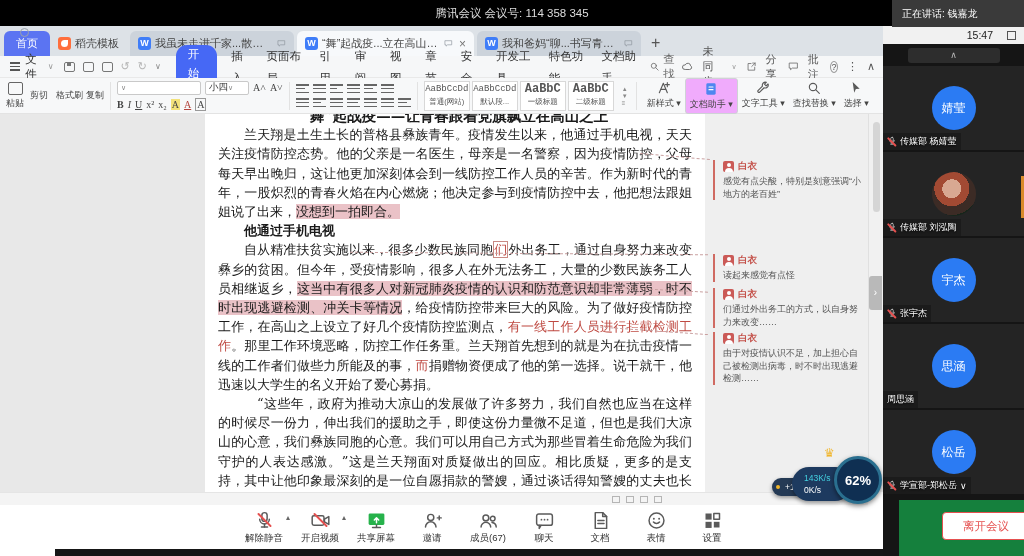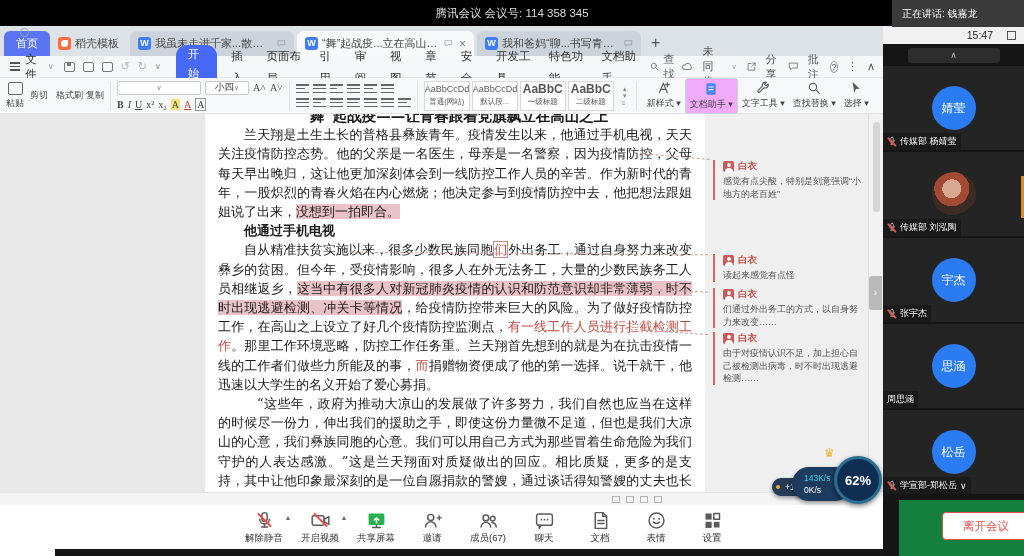--- a/index.html
+++ b/index.html
@@ -38,29 +38,29 @@
 .mini-ic{display:flex;color:#666}
 
 .ribbon{position:absolute;top:52px;left:0;width:100%;height:36px;background:#f7f8f9;border-bottom:1px solid #e3e3e3;display:flex;align-items:center;padding:2px 6px;gap:6px;font-size:9px;color:#444}
 .rsep{width:1px;height:28px;background:#e2e2e2;flex:0 0 auto}
 .paste{display:flex;flex-direction:column;align-items:center;gap:2px}
 .pic{width:15px;height:13px;border:1.5px solid #666;border-radius:2px}
 .clipcol{display:flex;flex-direction:row;gap:3px}
 .cliprow{display:flex;gap:8px;align-items:center}
 .rcol{display:flex;flex-direction:column;gap:3px;justify-content:center}
 .rrow{display:flex;gap:4px;align-items:center}
-.combo{border:1px solid #c9c9c9;background:#fff;border-radius:2px;font-size:9.5px;color:#333;height:14px;display:flex;align-items:center;justify-content:center;padding:0 3px}
+.combo{border:1px solid #c9c9c9;background:#fff;border-radius:2px;font-size:9.5px;color:#333;height:14px;display:flex;align-items:center;justify-content:flex-start;padding:0 3px}
 .fbtn{font-size:10px;color:#444;font-family:"Liberation Serif",serif}
 .fbtn.u{text-decoration:underline}
 .fbtn.red{color:#b4453e}.fbtn.yel{background:#f3e27a;padding:0 1px}
 .bars{width:13px;height:11px;display:flex;flex-direction:column;justify-content:space-between;padding:1px 0}
 .bars i{display:block;height:1.5px;background:#666}
 .stylegal{display:flex;gap:2px;align-items:center}
 .stylecard{width:46px;height:30px;background:#fff;border:1px solid #d8d8d8;text-align:center;font-size:7.5px;color:#555;overflow:hidden}
-.stylecard .samp{font-size:9px;font-family:Liberation Sans, sans-serif;line-height:15px;white-space:nowrap}
+.stylecard .samp{font-size:9px;font-family:Liberation Mono, monospace;line-height:15px;white-space:nowrap}
 .stylecard:nth-child(3) .samp,.stylecard:nth-child(4) .samp{font-size:12px;font-weight:bold}
 .galarr{display:flex;flex-direction:column;font-size:6px;color:#888;gap:1px;padding:0 2px}
 .rtool{display:flex;flex-direction:column;align-items:center;gap:1px;padding:2px 4px;border-radius:3px}
 .rtool.hl{background:#f0abfc;border:1px solid #cfd2d6}
 .rtool .ric{color:#5a5a5a;display:flex}
 
 .docarea{position:absolute;top:88px;left:0;width:868px;height:378px;background:#e8e8e8;overflow:hidden}
 .page{position:absolute;left:205px;top:0;width:500px;height:100%;background:#fff;padding:0 13px;overflow:hidden}
 .doc-body{margin-top:-8px;font-family:"DejaVu Serif","Liberation Serif",serif;font-size:13px;line-height:19.2px;color:#1a1a1a;text-align:justify}
 .doc-title{text-align:center;font-weight:bold;font-size:14.5px}

